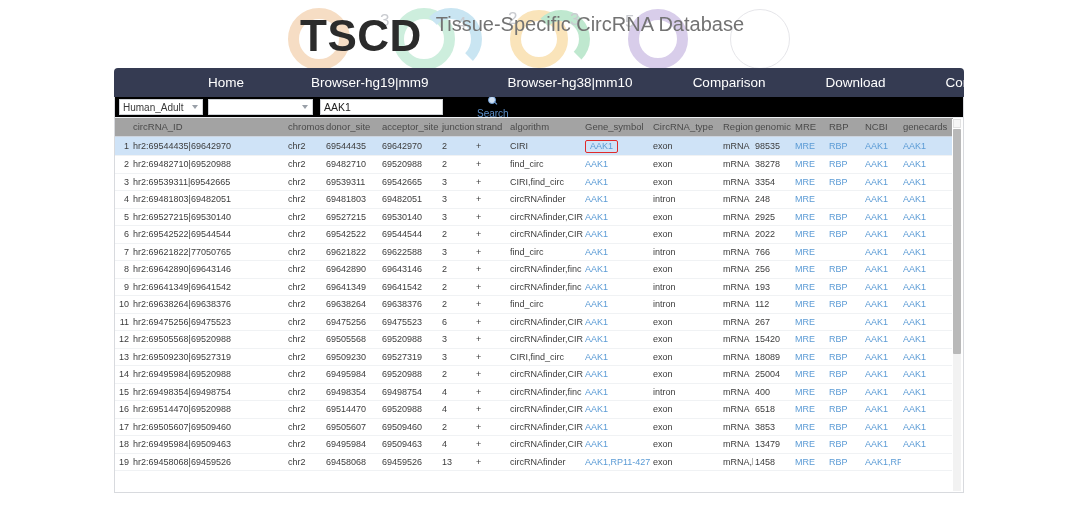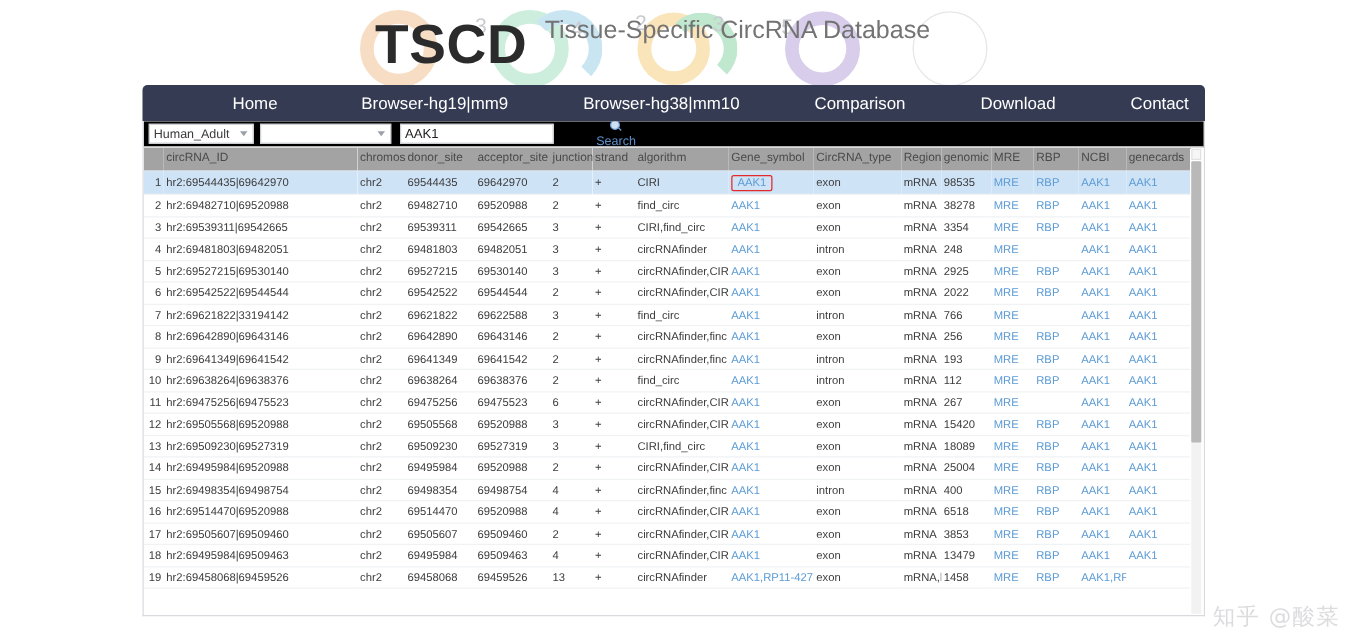--- a/index.html
+++ b/index.html
@@ -63,32 +63,32 @@
 
   
   #navbar {
     position: absolute;
     left: 114px; top: 68px;
     width: 850px; height: 29px;
     background: #353b52;
     border-radius: 4px 4px 0 0;
     display: flex;
     align-items: center;
-    padding-left: 66px;
+    padding-left: 88px;
   }
   .nav-item {
     color: #ffffff;
     font-size: 13.5px;
     font-family: "Liberation Sans", sans-serif;
     white-space: nowrap;
     cursor: pointer;
     padding: 0 6px;
   }
   .nav-sp-1 { margin-right: 55px; }
-  .nav-sp-2 { margin-right: 48px; }
+  .nav-sp-2 { margin-right: 67px; }
   .nav-sp-3 { margin-right: 48px; }
   .nav-sp-4 { margin-right: 48px; }
   .nav-sp-5 { margin-right: 48px; }
 
   
   #panel {
     position: absolute;
     left: 114px; top: 97px;
     width: 850px; height: 396px;
     background: #ffffff;
@@ -491,21 +491,21 @@
               <td>exon</td>
               <td>mRNA</td>
               <td>2022</td>
               <td><span class="lnk">MRE</span></td>
               <td><span class="lnk">RBP</span></td>
               <td><span class="lnk">AAK1</span></td>
               <td><span class="lnk">AAK1</span></td>
             </tr>
             <tr>
               <td class="idx">7</td>
-              <td>hr2:69621822|33194142</td>
+              <td>hr2:69621822|77050765</td>
               <td>chr2</td>
               <td>69621822</td>
               <td>69622588</td>
               <td class="ctr">3</td>
               <td class="ctr">+</td>
               <td>find_circ</td>
               <td><span class="lnk">AAK1</span></td>
               <td>intron</td>
               <td>mRNA</td>
               <td>766</td>
@@ -734,14 +734,13 @@
       </table>
     </div>
 
     <div id="vscroll">
       <div class="track"></div>
       <div class="arrow-up"></div>
       <div class="thumb"></div>
     </div>
   </div>
 
-  <div id="watermark">知乎 @酸菜</div>
 </div>
 
 </body></html>

